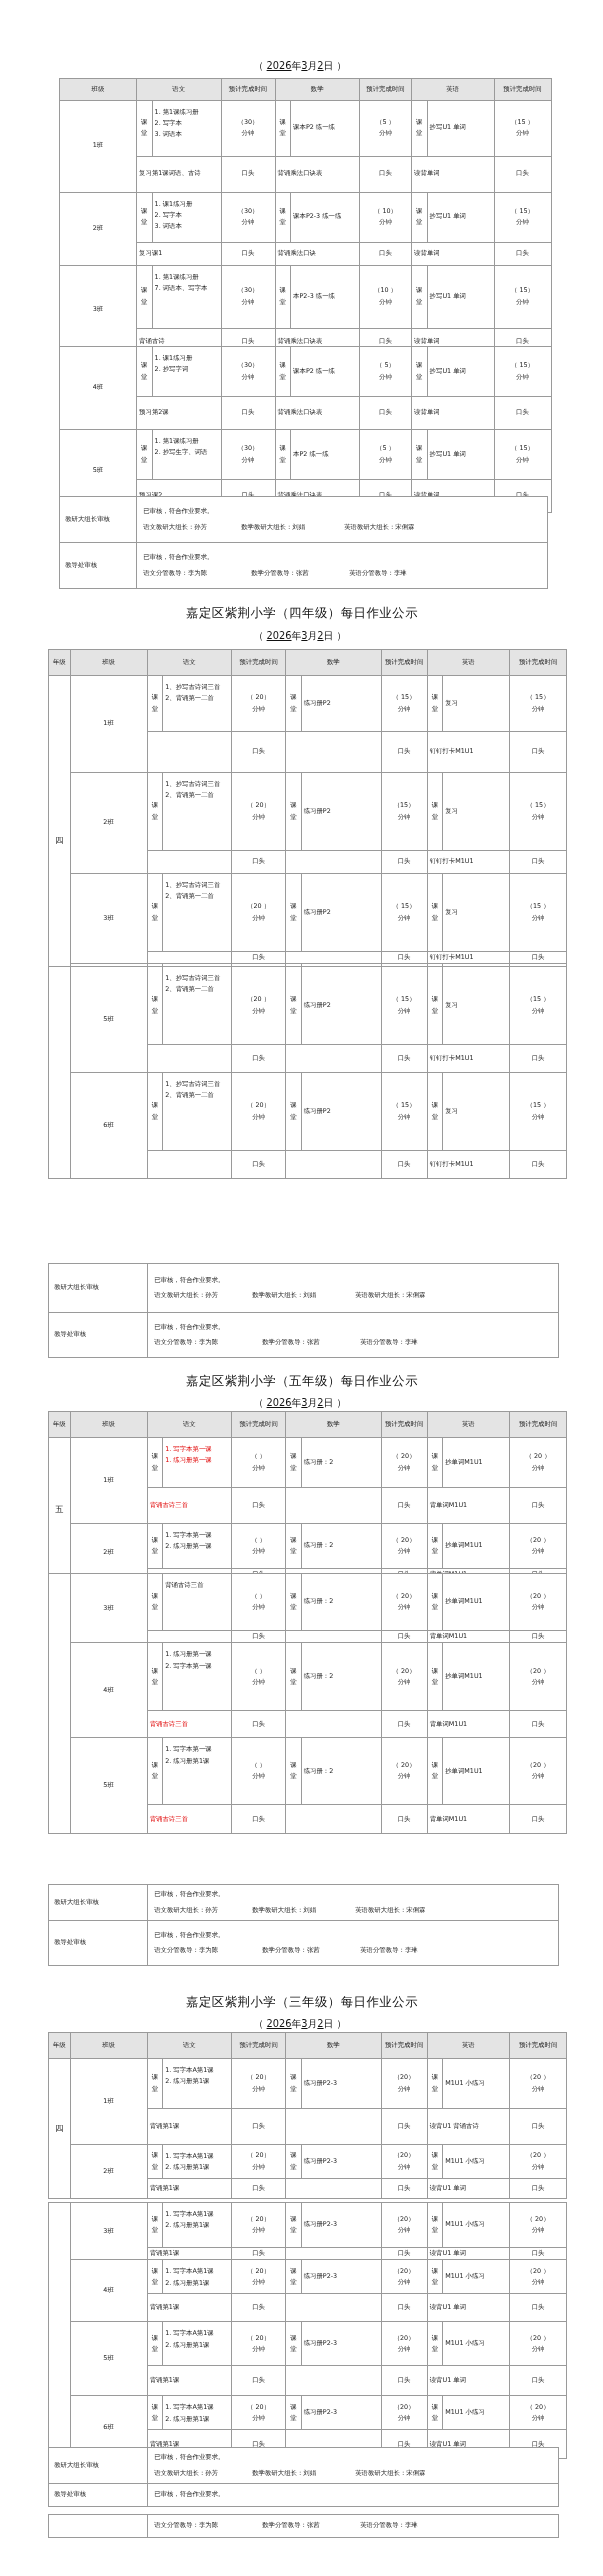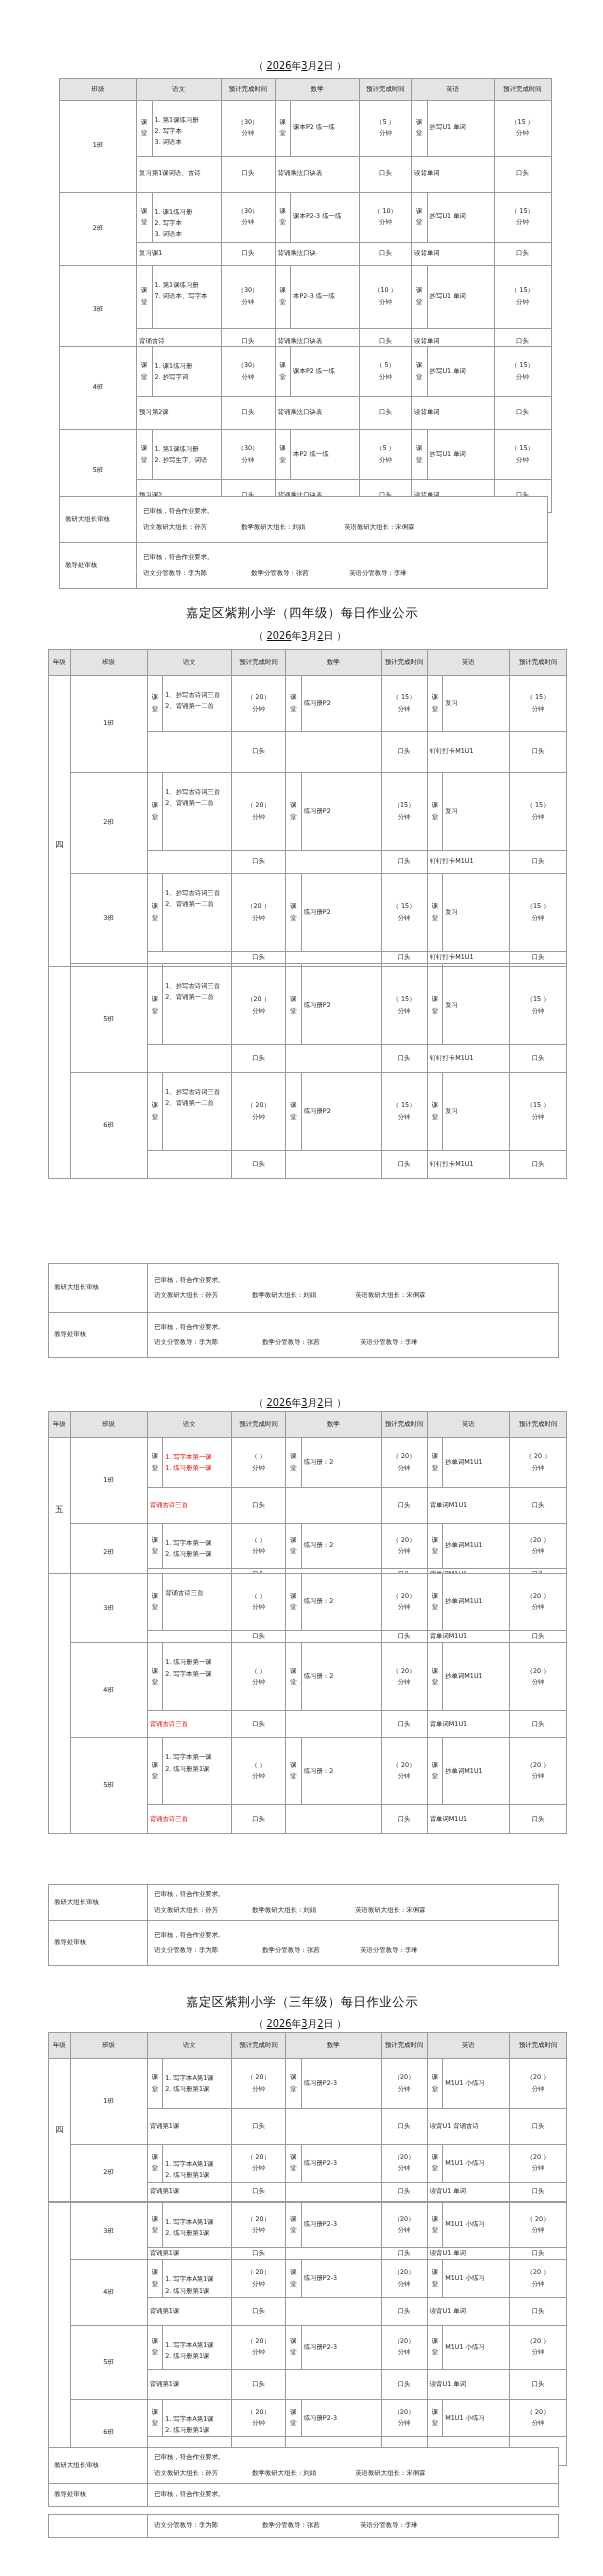--- a/index.html
+++ b/index.html
@@ -6,21 +6,21 @@
   body{width:604px;font-family:"DejaVu Sans","Liberation Sans",sans-serif;color:#222;font-size:6.2px;}
   .page{position:relative;width:604px;height:2576px;overflow:hidden;}
   .title{position:absolute;left:0;width:604px;text-align:center;font-size:12.4px;letter-spacing:0.5px;color:#111;}
   .date{position:absolute;left:0;width:600px;text-align:center;font-size:9.8px;color:#111;}
   .date u{text-decoration:underline;}
   table{position:absolute;border-collapse:collapse;table-layout:fixed;background:#fff;}
   td,th{border:0.5px solid #9a9a9a;font-weight:normal;font-size:6.4px;padding:0 2.1px;vertical-align:middle;line-height:11.3px;overflow:hidden;}
   th{background:#e4e4e4;text-align:center;}
   .c{text-align:center;}
   .ketang{text-align:center;width:11.3px;padding:0;line-height:11.3px;}
-  .hw{vertical-align:top;padding-top:14px;}
+  .hw{vertical-align:top;padding-top:6px;}
   .red{color:#e00000;}
   .review-label{padding-left:5.2px;}
   .review-text{padding-left:6.2px;line-height:15.5px;}
   .sp{display:inline-block;}
 </style>
 </head>
 <body>
 
 <div class="page" id="page">
     <div class="date" style="top: 60px;"><span>（ </span><u>2026</u><span>年</span><u>3</u><span>月</span><u>2</u><span>日</span><span> ）</span></div>
@@ -603,20 +603,21 @@
         </tr>
         <tr style="height: 45px;">
           <td class="review-label">教导处审核</td>
           <td class="review-text">
             <div>已审核，符合作业要求。</div>
             <div><span class="sp" style="width: 108px;">语文分管教导：李为陈</span><span class="sp" style="width: 98px;">数学分管教导：张茜</span><span class="sp" style="width: 113px;">英语分管教导：李琳</span></div>
           </td>
         </tr>
       </tbody>
     </table>
+    <div class="title" style="top: 1373px;">嘉定区紫荆小学（五年级）每日作业公示</div>
     <div class="date" style="top: 1397px;"><span>（ </span><u>2026</u><span>年</span><u>3</u><span>月</span><u>2</u><span>日</span><span> ）</span></div>
     <table style="top: 1411px; left: 48px; width: 511px;">
       <colgroup>
         <col style="width: 21.6px;">
         <col style="width: 77px;">
         <col style="width: 15.5px;">
         <col style="width: 69px;">
         <col style="width: 54px;">
         <col style="width: 15.5px;">
         <col style="width: 80px;">

